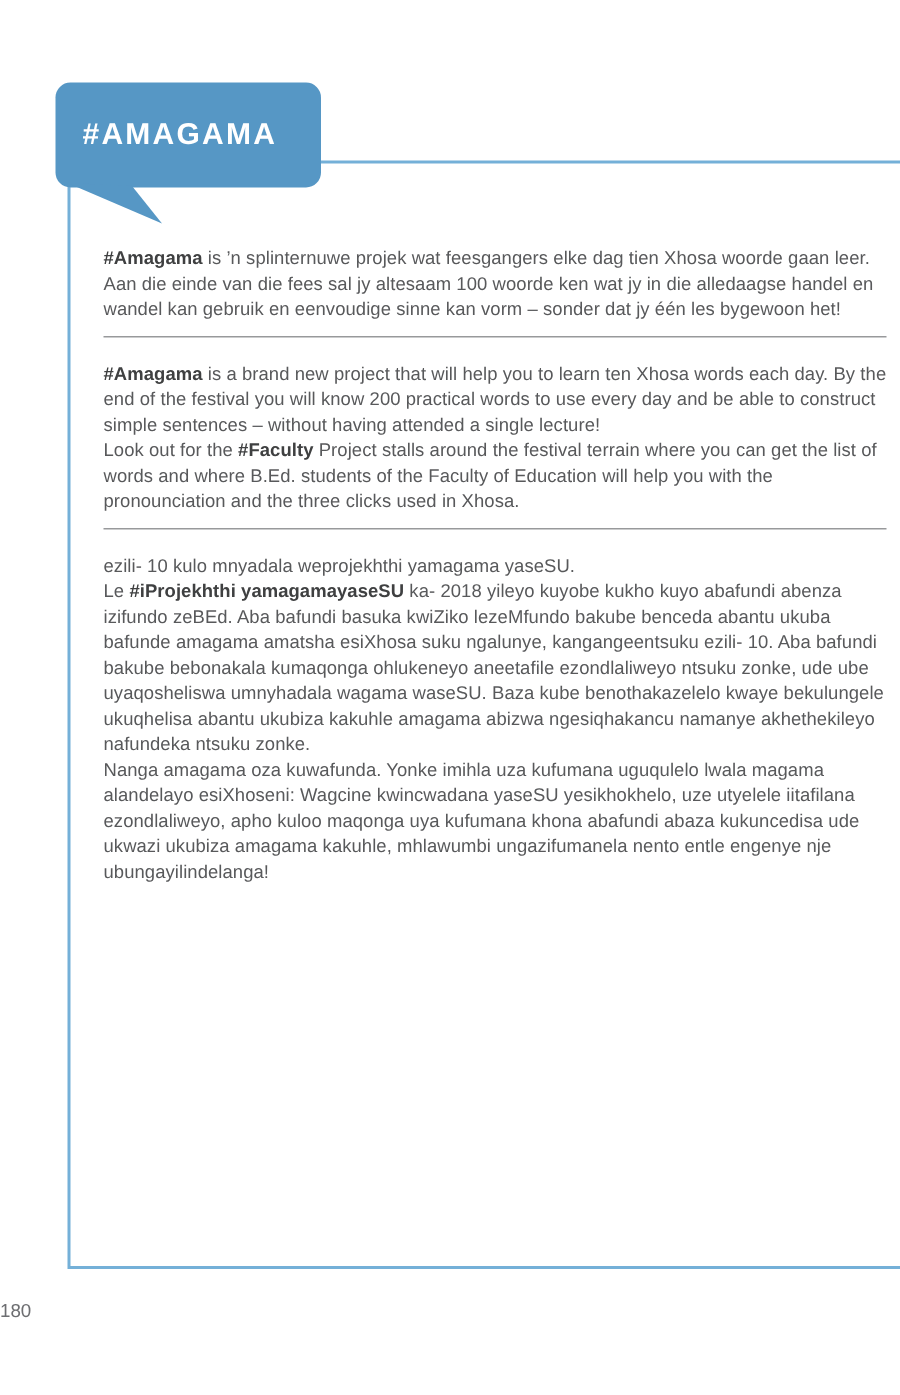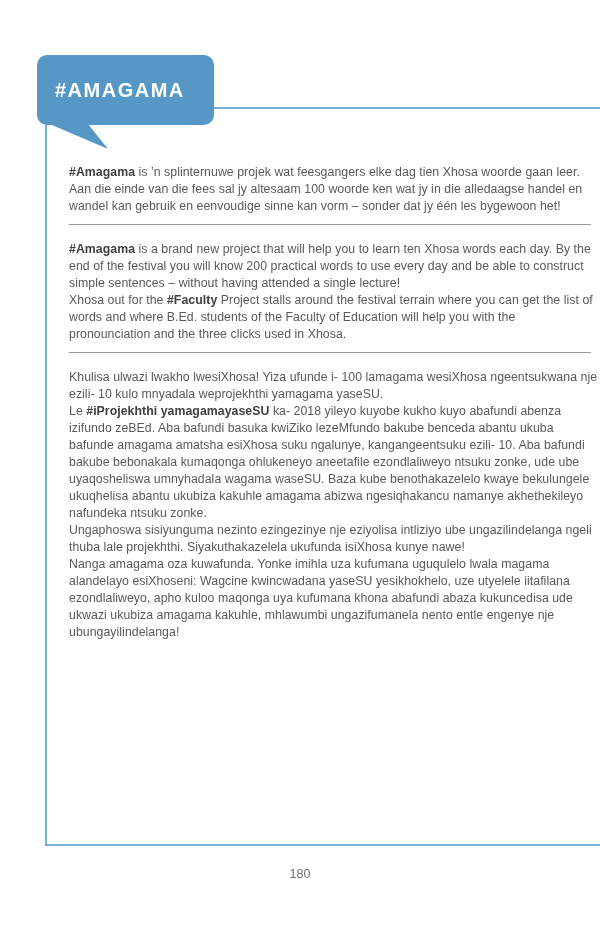--- a/index.html
+++ b/index.html
@@ -66,46 +66,44 @@
   }
   .bubble-tail{
     position:absolute;
     left:40px; top:121px;
     z-index:4;
   }
   .page-number{
     position:absolute;
     left:0; top:867px;
     width:100%;
-    text-align:center;
+    text-align:left;
     font-size:12.5px;
     color:var(--pagenum);
   }
 </style>
 </head>
 <body>
 
 <div class="sheet">
 
   <div class="content-box">
     <div id="sections-root">
         <section>
           <p><strong>#Amagama</strong><span> is ’n splinternuwe projek wat feesgangers elke dag tien Xhosa woorde gaan leer. Aan die einde van die fees sal jy altesaam 100 woorde ken wat jy in die alledaagse handel en wandel kan gebruik en eenvoudige sinne kan vorm – sonder dat jy één les bygewoon het!</span></p>
         </section>
         <hr>
         <section>
           <p><strong>#Amagama</strong><span> is a brand new project that will help you to learn ten Xhosa words each day. By the end of the festival you will know 200 practical words to use every day and be able to construct simple sentences – without having attended a single lecture!</span></p>
-          <p><span>Xhosa out for the </span><strong>#Faculty</strong><span> Project stalls around the festival terrain where you can get the list of words and where B.Ed. students of the Faculty of Education will help you with the pronounciation and the three clicks used in Xhosa.</span></p>
+          <p><span>Look out for the </span><strong>#Faculty</strong><span> Project stalls around the festival terrain where you can get the list of words and where B.Ed. students of the Faculty of Education will help you with the pronounciation and the three clicks used in Xhosa.</span></p>
         </section>
         <hr>
         <section>
-          <p><span>Khulisa ulwazi lwakho lwesiXhosa!  Yiza ufunde i- 100 lamagama wesiXhosa ngeentsukwana nje</span></p>
           <p><span>ezili- 10 kulo mnyadala weprojekhthi yamagama yaseSU.</span></p>
           <p><span>Le </span><strong>#iProjekhthi yamagamayaseSU</strong><span> ka- 2018 yileyo kuyobe kukho kuyo abafundi abenza izifundo zeBEd.  Aba bafundi basuka kwiZiko lezeMfundo bakube benceda abantu ukuba bafunde amagama amatsha esiXhosa suku ngalunye, kangangeentsuku ezili- 10.   Aba bafundi bakube bebonakala kumaqonga ohlukeneyo aneetafile ezondlaliweyo ntsuku zonke, ude ube uyaqosheliswa umnyhadala wagama waseSU.  Baza kube benothakazelelo kwaye bekulungele ukuqhelisa abantu ukubiza kakuhle amagama abizwa ngesiqhakancu namanye akhethekileyo nafundeka ntsuku zonke.</span></p>
-          <p><span>Ungaphoswa sisiyunguma nezinto ezingezinye nje eziyolisa intliziyo ube ungazilindelanga ngeli thuba lale projekhthi.  Siyakuthakazelela ukufunda isiXhosa kunye nawe!</span></p>
           <p><span>Nanga amagama oza kuwafunda.  Yonke imihla uza kufumana uguqulelo lwala magama alandelayo esiXhoseni:  Wagcine kwincwadana yaseSU yesikhokhelo, uze utyelele iitafilana ezondlaliweyo, apho kuloo maqonga uya kufumana khona abafundi abaza kukuncedisa ude ukwazi ukubiza amagama kakuhle, mhlawumbi ungazifumanela nento entle engenye nje ubungayilindelanga!</span></p>
         </section>
       </div>
   </div>
 
   <div class="bubble">
     <span class="bubble-label">#AMAGAMA</span>
   </div>
 
   <svg class="bubble-tail" width="75" height="32" viewBox="0 0 75 32">

